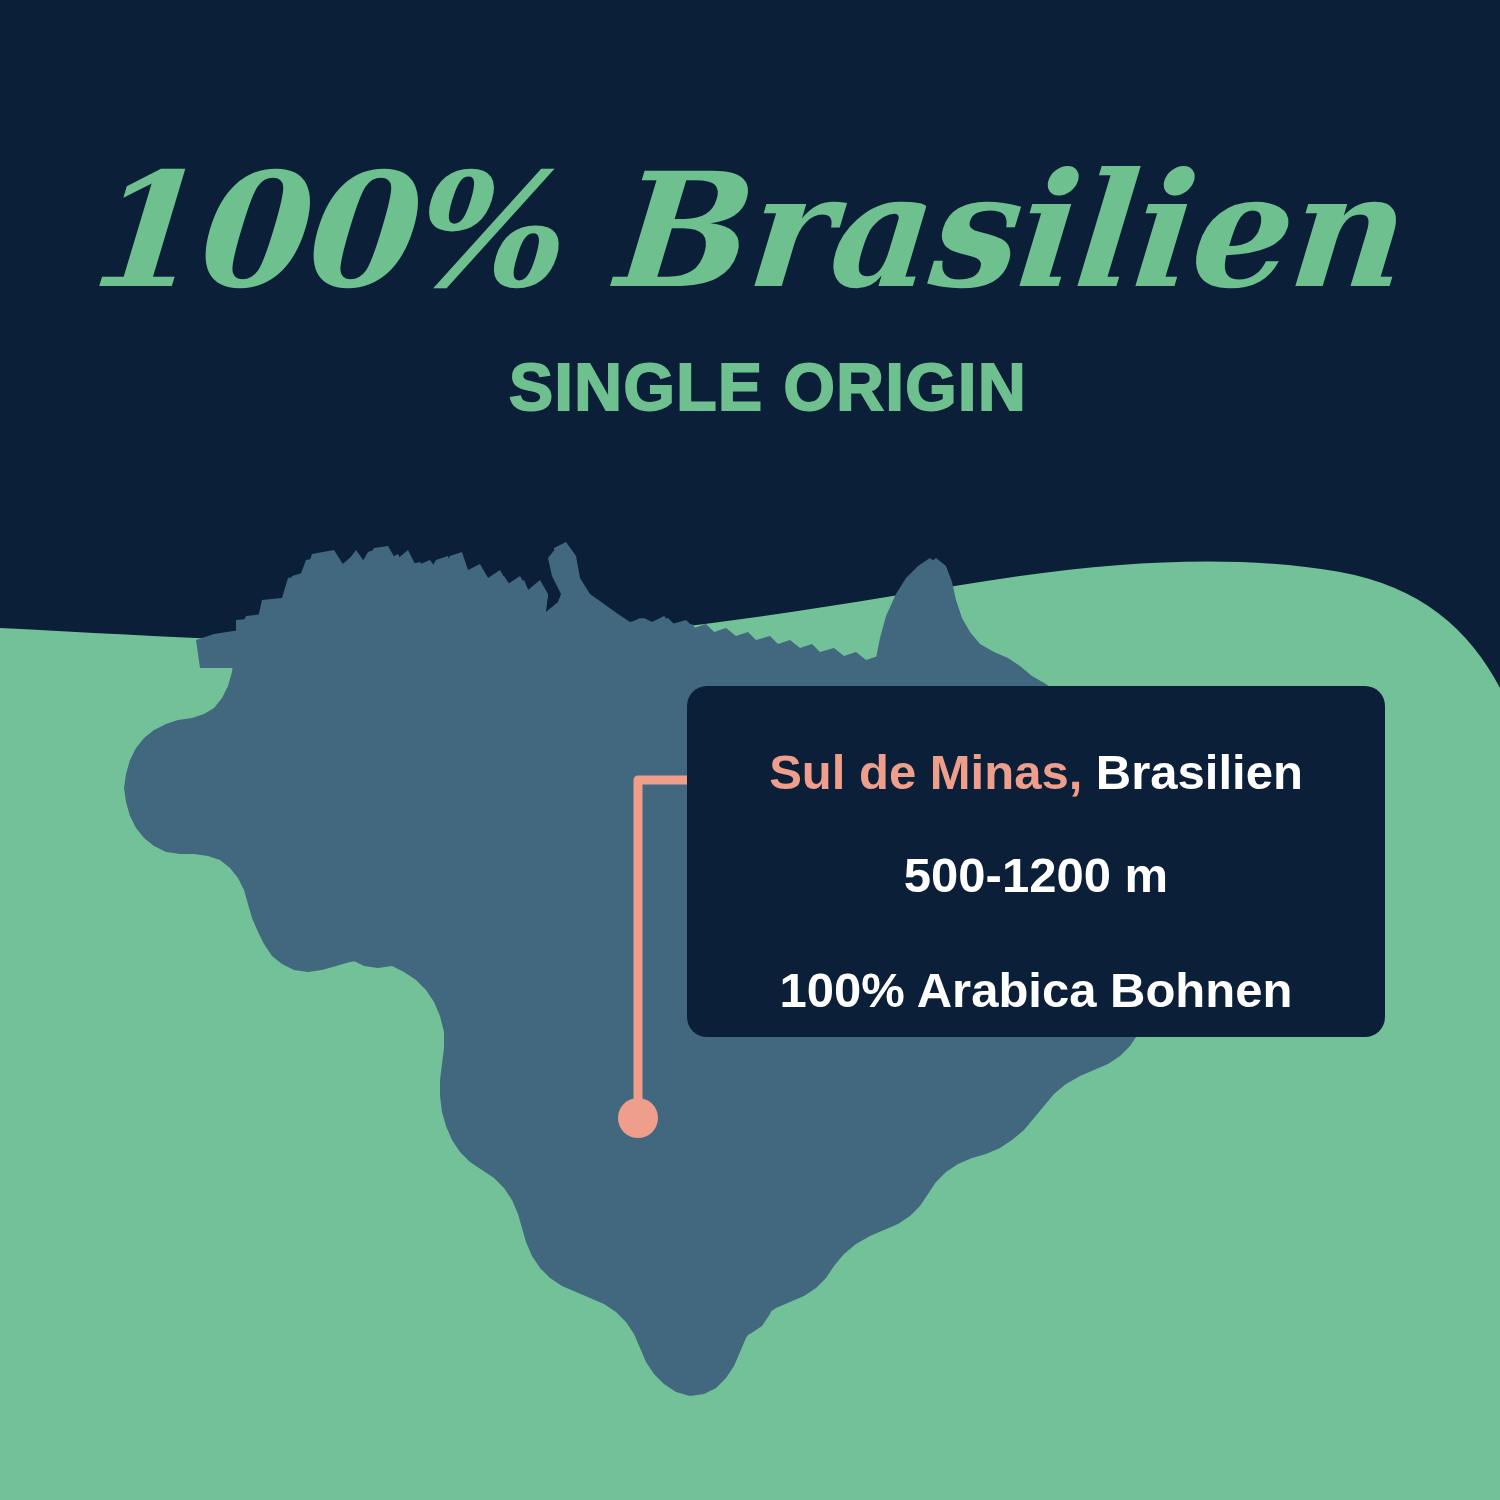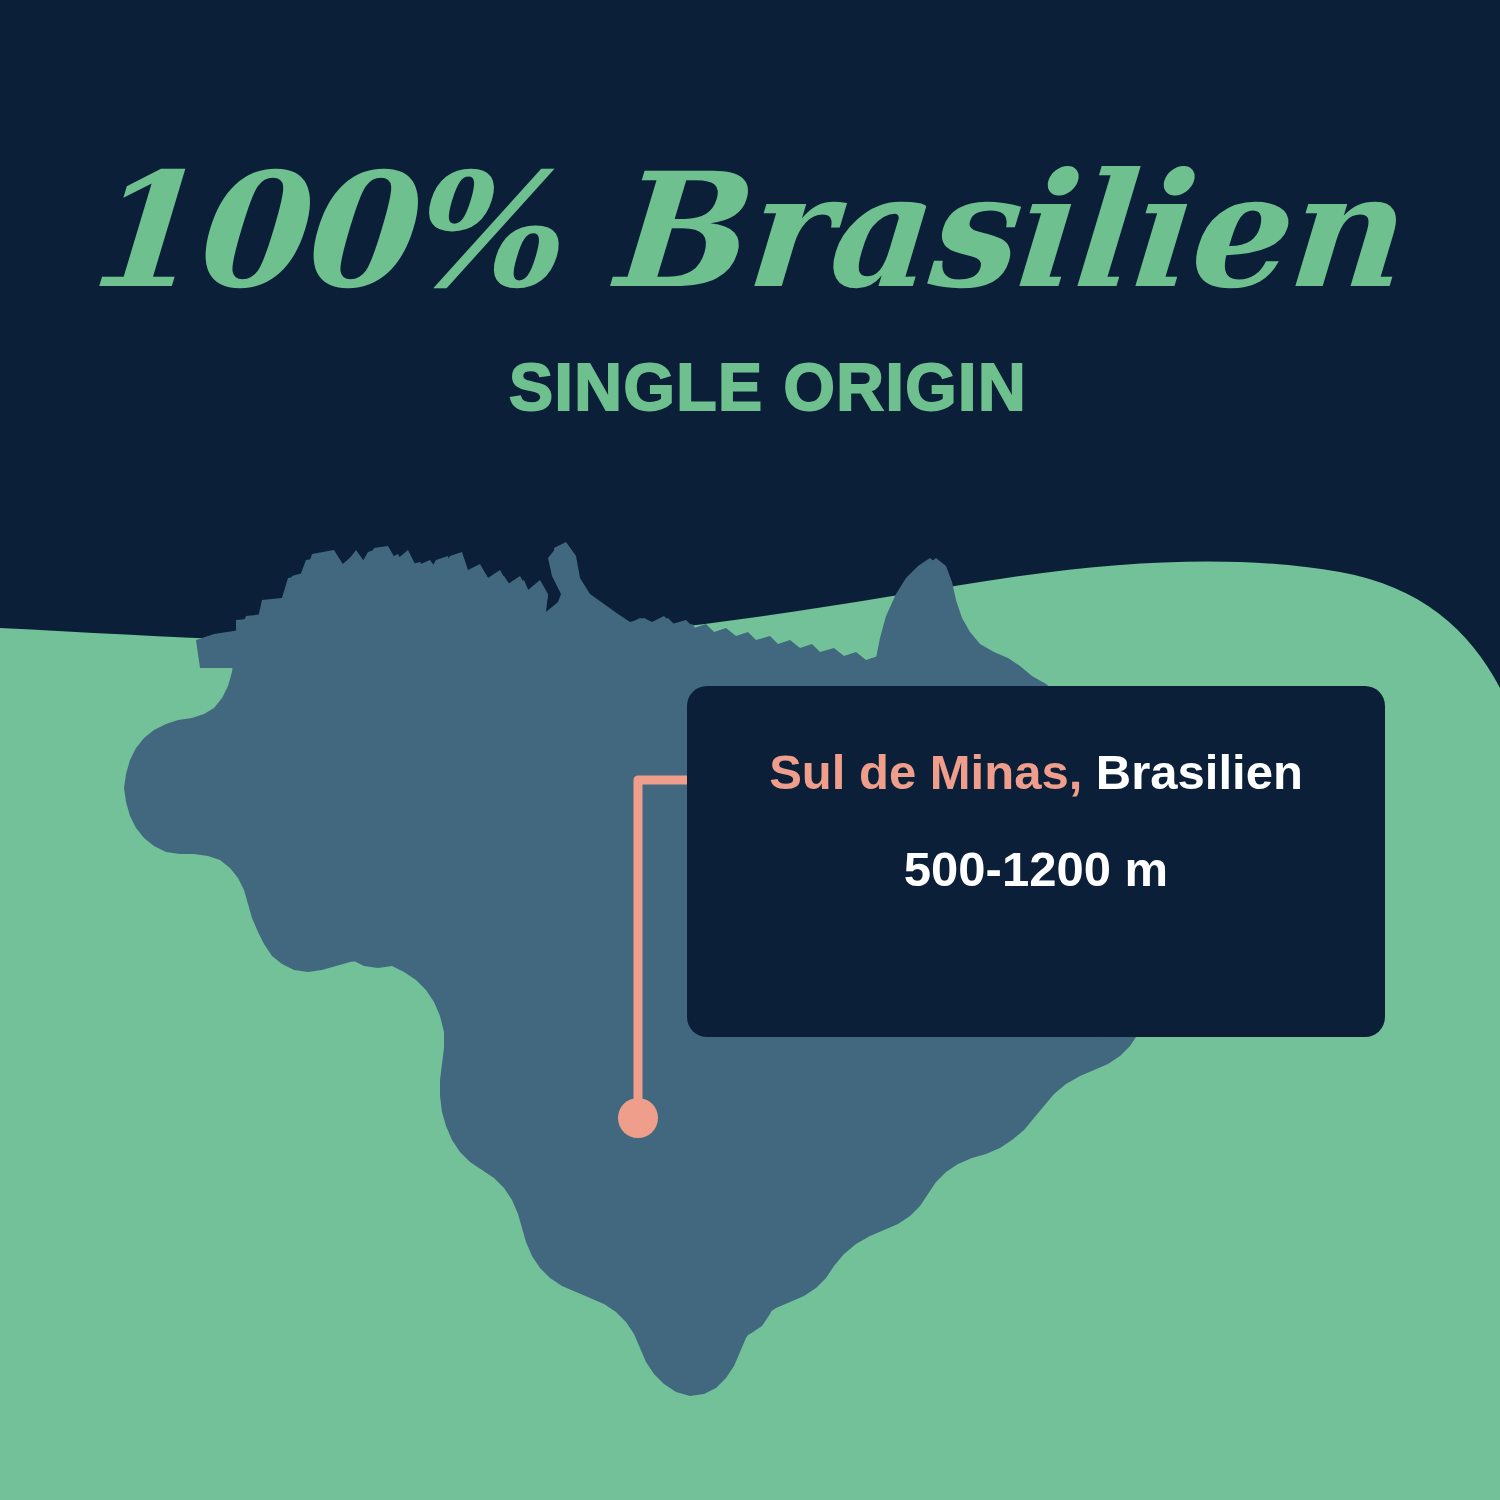--- a/index.html
+++ b/index.html
@@ -90,20 +90,21 @@
     width: 698px;
     height: 351px;
     background: #0b2038;
     border-radius: 20px;
     box-sizing: border-box;
     padding: 62px 44px 40px 44px;
     display: flex;
     flex-direction: column;
     align-items: center;
     justify-content: flex-start;
+    gap: 6px;
   }
   .card-line {
     font-family: "Liberation Sans", sans-serif;
     font-weight: 700;
     color: #ffffff;
     font-size: 49px;
     line-height: 1;
     white-space: nowrap;
     text-align: center;
   }
@@ -210,15 +211,16 @@
   <svg class="connector" viewBox="0 0 1500 1500" preserveAspectRatio="none">
     <path d="M727,780 L638,780 L638,1106" stroke="#ef9e8b" stroke-width="9" fill="none" stroke-linecap="round" stroke-linejoin="round"></path>
     <circle cx="638" cy="1118" r="20" fill="#ef9e8b"></circle>
   </svg>
 
   <div class="info-card">
     <div class="card-line l1">
       <span class="accent">Sul de Minas,</span><span> Brasilien</span>
     </div>
     <div class="card-line l2">500-1200 m</div>
+    <div class="card-line l3">100% Arabica Bohnen</div>
   </div>
 
 </div>
 
 </body></html>

